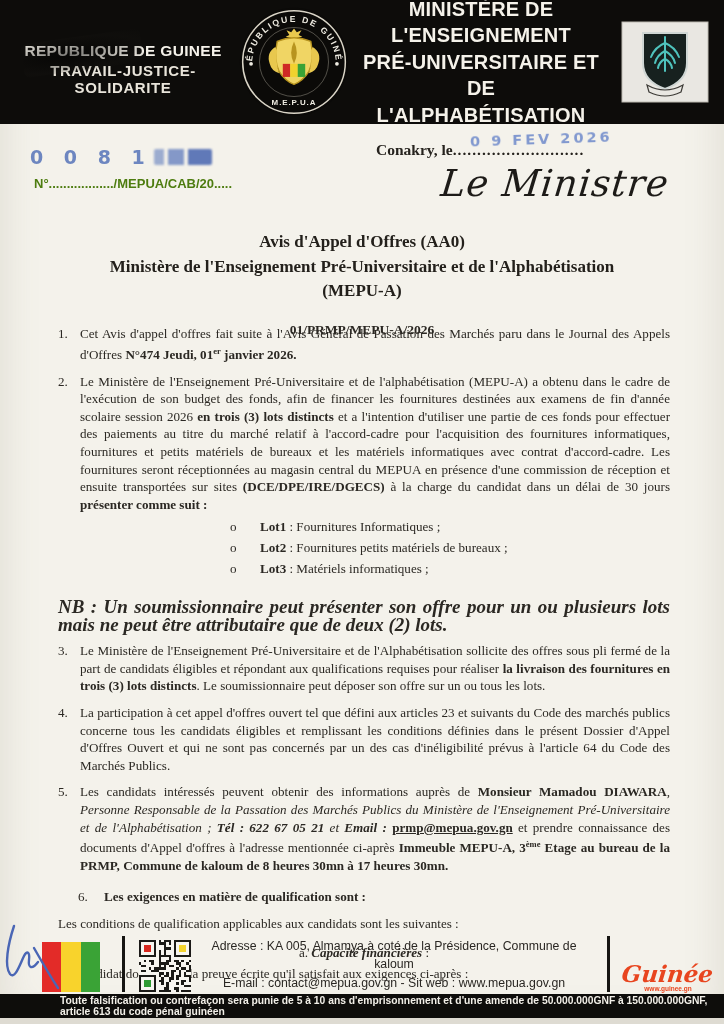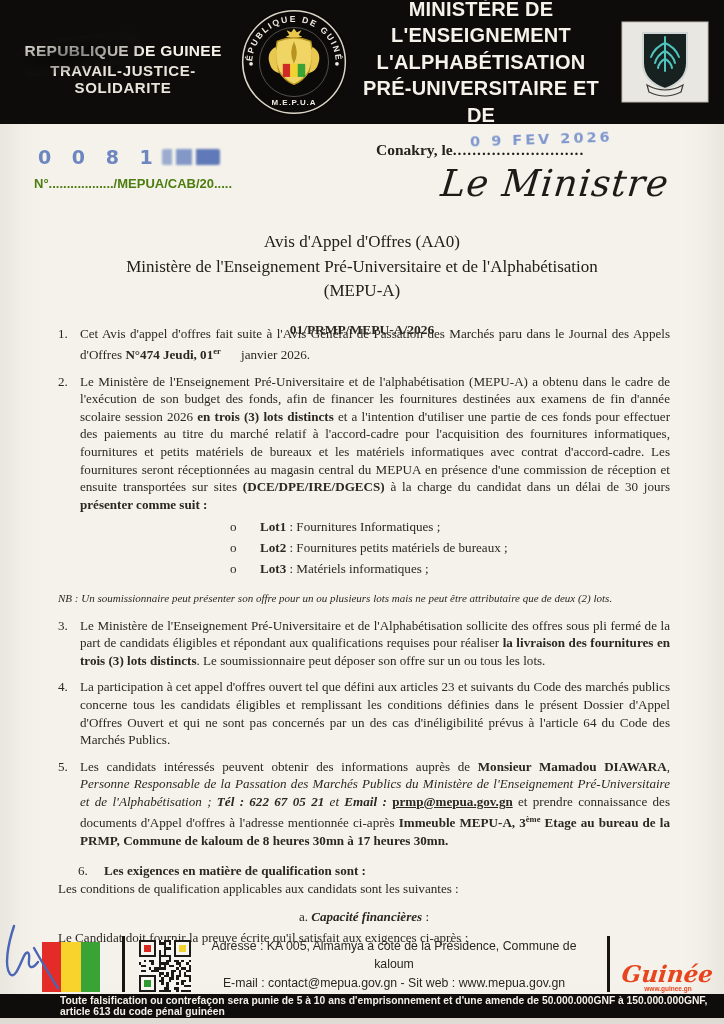--- a/index.html
+++ b/index.html
@@ -22,21 +22,21 @@
   .seal-wrap{flex:0 0 124px;display:flex;justify-content:center;}
   .band-right{flex:1;text-align:center;padding:0 6px;}
   .band-right .rt{font-weight:bold;font-size:20px;line-height:1.32;letter-spacing:.2px;}
   .emblem-wrap{flex:0 0 118px;display:flex;justify-content:center;align-items:center;}
   .scribble{position:absolute;left:22px;top:36px;width:120px;height:34px;
     background:radial-gradient(ellipse at 40% 50%, rgba(0,0,0,.9), rgba(30,28,24,.25) 70%, transparent);
     transform:rotate(-8deg);border-radius:6px;opacity:.55;}
   
   .letterhead{position:absolute;top:124px;left:0;right:0;height:108px;}
   .stamp-number{
-    position:absolute;left:38px;top:22px;
+    position:absolute;left:30px;top:22px;
     font-family:"DejaVu Sans", sans-serif;font-weight:bold;font-size:19px;
     color:rgba(85,115,185,.85);letter-spacing:7px;filter:blur(.3px);
     display:flex;align-items:center;
   }
   .stamp-smudge{display:inline-block;width:58px;height:16px;margin-left:2px;
     background:linear-gradient(90deg, rgba(85,115,185,.55) 0 10px, transparent 10px 14px, rgba(85,115,185,.7) 14px 30px, transparent 30px 34px, rgba(70,100,175,.85) 34px 58px);
     filter:blur(1.1px);border-radius:2px;}
   .ref-line{
     position:absolute;left:34px;top:52px;
     font-family:"Liberation Sans", sans-serif;font-weight:bold;font-size:13px;color:#4d7c0f;
@@ -49,36 +49,36 @@
     color:rgba(100,130,200,.8);letter-spacing:3px;transform:rotate(-2deg);
     filter:blur(.4px);white-space:nowrap;
   }
   .minister{
     position:absolute;left:440px;top:38px;width:230px;text-align:center;
     font-family:"DejaVu Serif", serif;font-style:italic;font-size:37px;color:#1d1b18;
     transform:skewX(-6deg);letter-spacing:1px;
   }
   
   .title-block{position:absolute;top:230px;left:40px;right:40px;text-align:center;line-height:1.45;}
-  .title-block .l1,.title-block .l2,.title-block .l3{font-weight:normal;font-size:17px;color:#23201b;}
+  .title-block .l1,.title-block .l2,.title-block .l3{font-weight:bold;font-size:17px;color:#23201b;}
   .title-block .l4{font-weight:bold;font-size:13.5px;margin-top:16px;}
   
   .body-area{position:absolute;top:316px;left:58px;right:54px;font-size:13.1px;line-height:17.6px;text-align:justify;color:#2b2823;}
   .para{display:flex;margin-top:9px;}
   .para .num{flex:0 0 22px;}
   .para .ptext{flex:1;}
   sup{font-size:.65em;}
   .lots{margin:5px 0 0 172px;}
   .lot-row{display:flex;margin-top:3.5px;}
   .lot-row .mk{flex:0 0 30px;}
   .lot-row .lname{font-weight:bold;}
-  .nb{margin-top:12px;font-weight:normal;font-style:italic;font-size:11px;}
+  .nb{margin-top:20px;font-weight:bold;font-style:italic;font-size:19px;}
   .sec6{display:flex;margin-top:13px;margin-left:20px;font-weight:bold;}
   .sec6 .num{flex:0 0 26px;font-weight:normal;}
-  .qual-intro{}
+  .qual-intro{margin-top:10px;}
   .cap-head{margin-top:11px;text-align:center;}
   .cap-head .b{font-weight:bold;font-style:italic;}
   .cap-text{margin-top:3px;}
   
   .footer{
     position:absolute;left:0;right:0;top:928px;height:64px;
     display:flex;align-items:flex-end;
     font-family:"Liberation Sans", sans-serif;
   }
   .flag{display:flex;margin-left:42px;width:58px;height:50px;}
@@ -129,22 +129,22 @@
         <path d="M40 44 Q30 50 34 62 Q36 70 44 72 Q40 60 42 48 Z" fill="#e8c84e"></path>
         <path d="M80 44 Q90 50 86 62 Q84 70 76 72 Q80 60 78 48 Z" fill="#e8c84e"></path>
         <rect x="48" y="62" width="8" height="14" fill="#cf2a25"></rect>
         <rect x="56" y="62" width="8" height="14" fill="#f2d22e"></rect>
         <rect x="64" y="62" width="8" height="14" fill="#3aa336"></rect>
         <path d="M60 38 Q54 50 60 62 Q66 50 60 38 Z" fill="#b8941f"></path>
       </svg>
     </div>
     <div class="band-right">
       <div class="rt">MINISTÈRE DE L'ENSEIGNEMENT</div>
+      <div class="rt">PRÉ-UNIVERSITAIRE ET DE</div>
       <div class="rt">L'ALPHABÉTISATION</div>
-      <div class="rt">PRÉ-UNIVERSITAIRE ET DE</div>
     </div>
     <div class="emblem-wrap">
       <svg width="88" height="82" viewBox="0 0 88 82">
         <rect x="1" y="1" width="86" height="80" fill="#e9e7e2" stroke="#bdbab2" stroke-width="1"></rect>
         <path d="M22 12 h44 v30 q0 18 -22 26 q-22 -8 -22 -26 Z" fill="#17211f" stroke="#cfd6d4" stroke-width="2"></path>
         <g stroke="#4fc3bd" stroke-width="2" fill="none" stroke-linecap="round">
           <path d="M44 16 v34"></path>
           <path d="M44 22 q-10 4 -14 14"></path>
           <path d="M44 22 q10 4 14 14"></path>
           <path d="M44 30 q-8 4 -10 12"></path>
@@ -174,21 +174,21 @@
     <div class="l1">Avis d'Appel d'Offres (AA0)</div>
     <div class="l2">Ministère de l'Enseignement Pré-Universitaire et de l'Alphabétisation</div>
     <div class="l3">(MEPU-A)</div>
     <div class="l4">01/PRMP/MEPU-A/2026</div>
   </div>
 
   <div class="body-area">
 
     <div class="para">
       <span class="num">1.</span>
-      <span class="ptext"><span>Cet Avis d'appel d'offres fait suite à l'Avis Général de Passation des Marchés paru dans le Journal des Appels d'Offres </span><span style="font-weight: bold;">N°474 Jeudi, 01</span><sup style="font-weight: bold;">er</sup><span style="font-weight: normal; margin-left: 17px;"> janvier 2026.</span></span>
+      <span class="ptext"><span>Cet Avis d'appel d'offres fait suite à l'Avis Général de Passation des Marchés paru dans le Journal des Appels d'Offres </span><span style="font-weight: bold;">N°474 Jeudi, 01</span><sup style="font-weight: bold;">er</sup><span style="font-weight: bold;"> janvier 2026.</span></span>
     </div>
 
     <div class="para">
       <span class="num">2.</span>
       <span class="ptext"><span>Le Ministère de l'Enseignement Pré-Universitaire et de l'alphabétisation (MEPU-A) a obtenu dans le cadre de l'exécution de son budget des fonds, afin de financer les fournitures destinées aux examens de fin d'année scolaire session 2026 </span><span style="font-weight: bold;">en trois (3) lots distincts</span><span> et a l'intention d'utiliser une partie de ces fonds pour effectuer des paiements au titre du marché relatif à l'accord-cadre pour l'acquisition des fournitures informatiques, fournitures et petits matériels de bureaux et les matériels informatiques avec contrat d'accord-cadre. Les fournitures seront réceptionnées au magasin central du MEPUA en présence d'une commission de réception et ensuite transportées sur sites </span><span style="font-weight: bold;">(DCE/DPE/IRE/DGECS)</span><span> à la charge du candidat dans un délai de 30 jours </span><span style="font-weight: bold;">présenter comme suit :</span></span>
     </div>
 
     <div class="lots">
       <div class="lot-row">
         <span class="mk">o</span>

